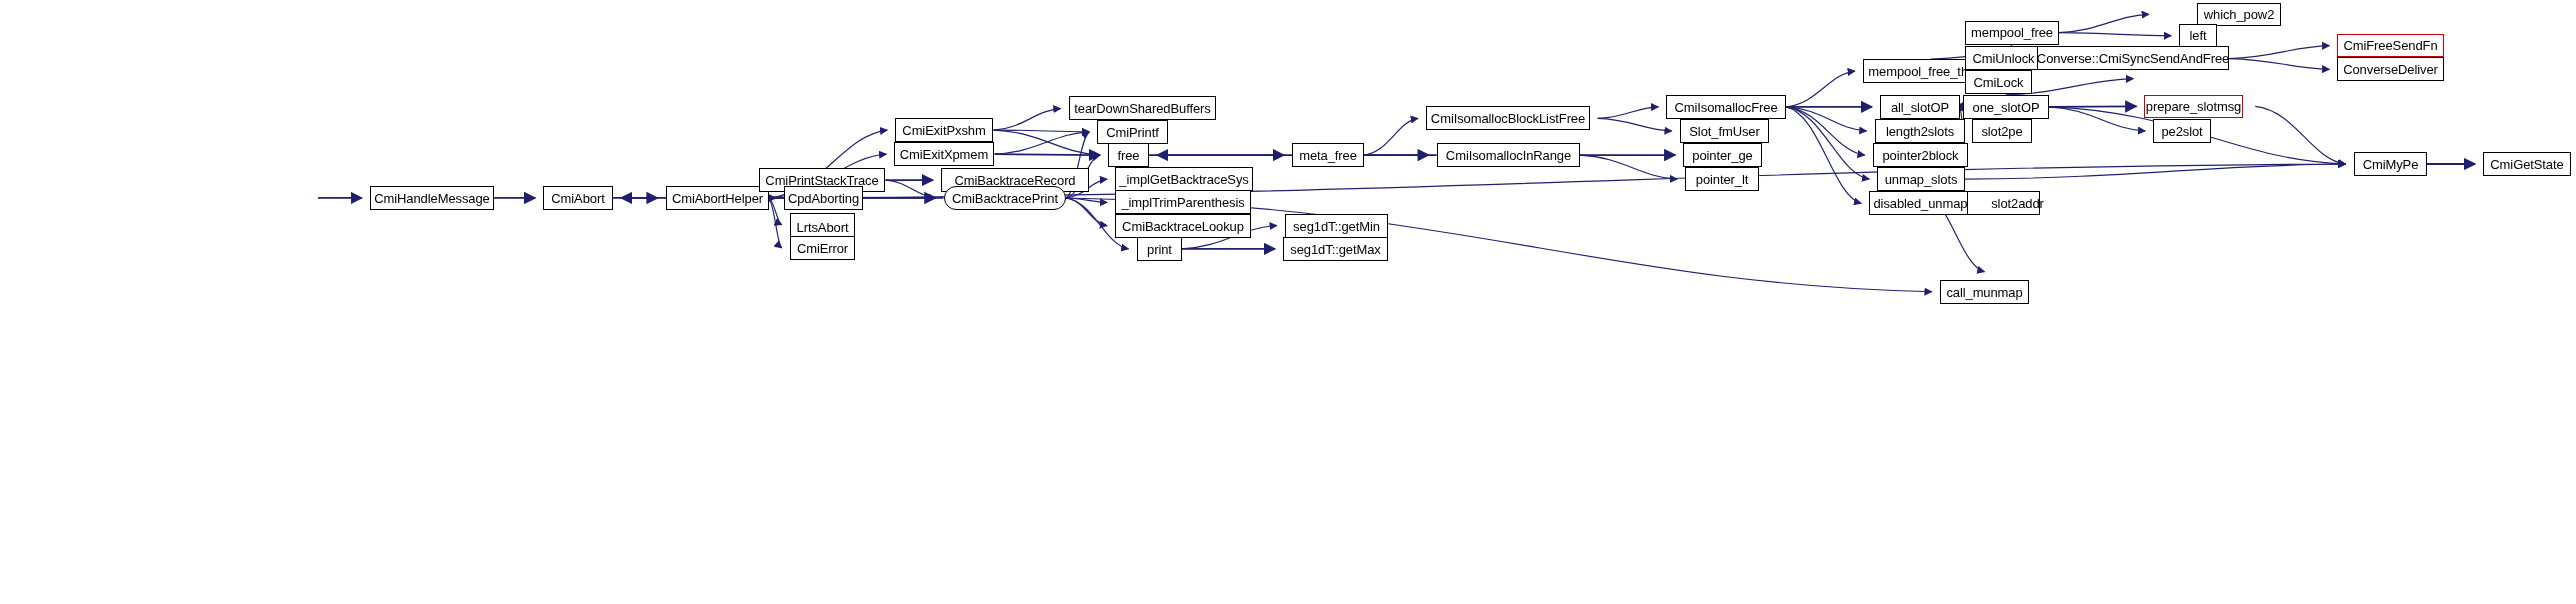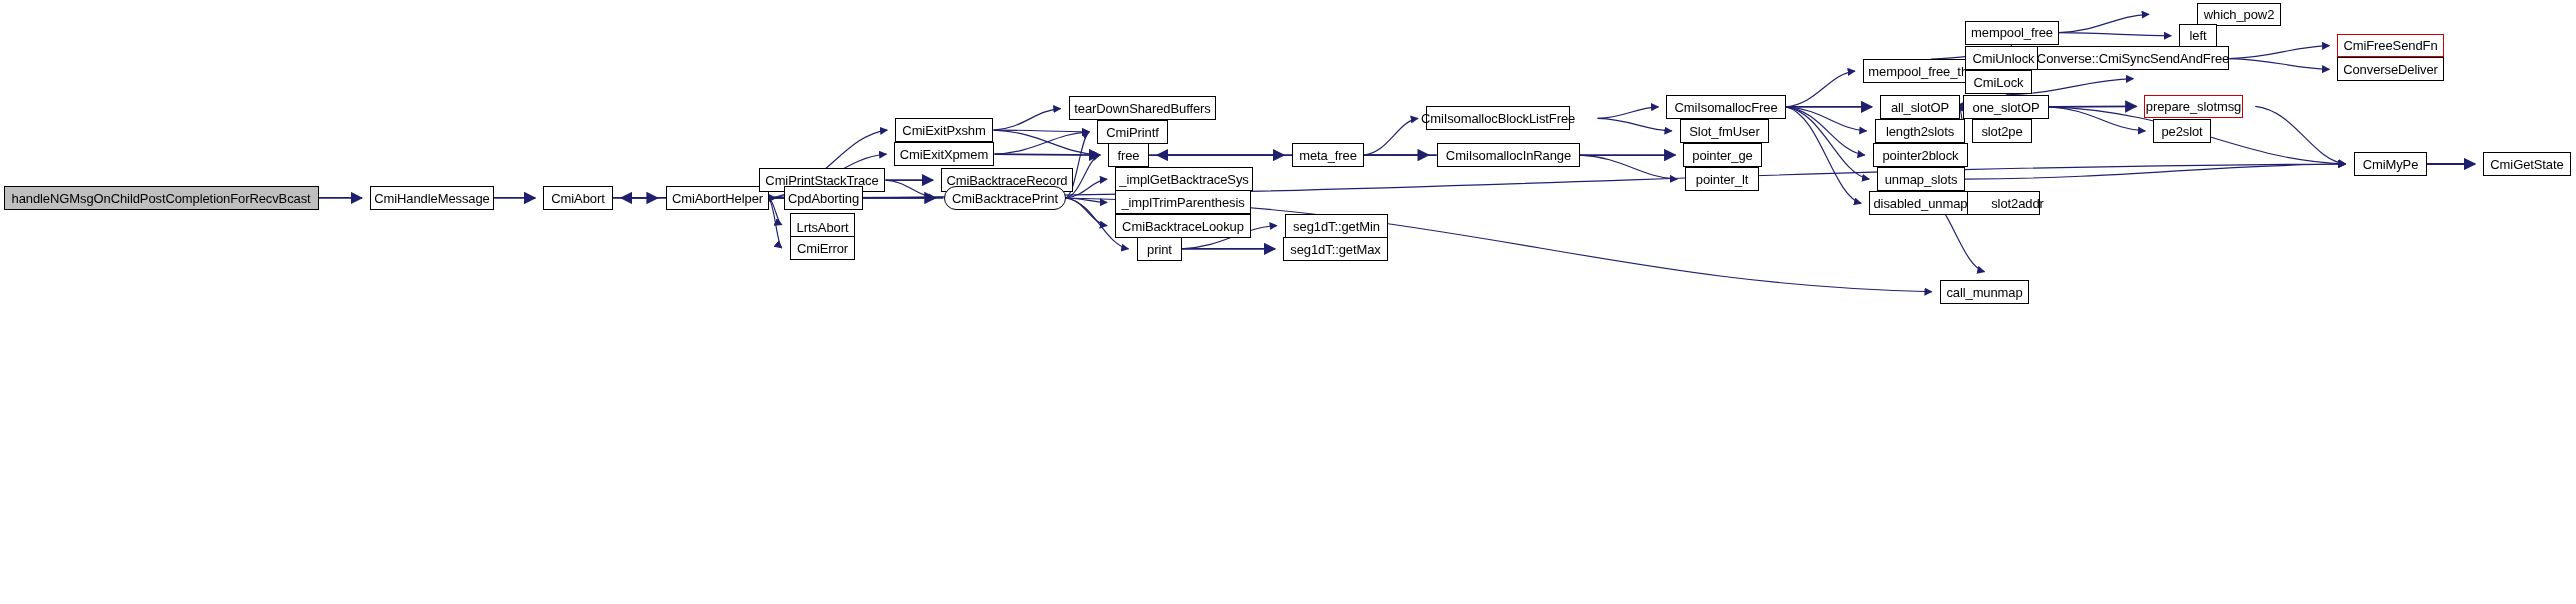--- a/index.html
+++ b/index.html
@@ -102,43 +102,42 @@
         <path d="M 2495 65.5 C 2545.4 66.46, 2564.44 76.54, 2607 77.5" marker-end="url(#arrow)" stroke="#1f1f6e" stroke-width="1.3" fill="none"></path>
         <path d="M 2524 119 C 2569.45 124.16, 2586.62 178.34, 2625 183.5" marker-end="url(#arrow)" stroke="#1f1f6e" stroke-width="1.3" fill="none"></path>
         <path d="M 2199 200.5 C 2195.85 202.66, 2194.66 225.34, 2192 227.5" marker-end="url(#arrow)" stroke="#1f1f6e" stroke-width="1.3" fill="none"></path>
         <path d="M 2199 200.5 C 2390.7 199.14, 2463.12 184.86, 2625 183.5" marker-end="url(#arrow)" stroke="#1f1f6e" stroke-width="1.3" fill="none"></path>
         <path d="M 2150 214 C 2181.95 221.2, 2194.02 296.8, 2221 304" marker-end="url(#arrow)" stroke="#1f1f6e" stroke-width="1.3" fill="none"></path>
         <path d="M 1193 221.5 C 1629.05 229.9, 1793.78 318.1, 2162 326.5" marker-end="url(#arrow)" stroke="#1f1f6e" stroke-width="1.3" fill="none"></path>
         <path d="M 860 221.5 C 1654.25 218.46, 1954.3 186.54, 2625 183.5" marker-end="url(#arrow)" stroke="#1f1f6e" stroke-width="1.3" fill="none"></path>
         <path d="M 2716 183.5 L 2770 183.5" marker-end="url(#arrow)" stroke="#1f1f6e" stroke-width="2" fill="none"></path>
       </g>
   </svg>
-<div class="node root" style="left: 3.6px; top: 186px; width: 315px; height: 24px;">handleNGMsgOnChildPostCompletionForRecvBcast</div>
     <div class="node" style="left: 370px; top: 186px; width: 124px; height: 24px;">CmiHandleMessage</div>
     <div class="node" style="left: 543px; top: 186px; width: 70px; height: 24px;">CmiAbort</div>
     <div class="node" style="left: 666px; top: 186px; width: 103px; height: 24px;">CmiAbortHelper</div>
     <div class="node" style="left: 895px; top: 118px; width: 98px; height: 24px;">CmiExitPxshm</div>
     <div class="node" style="left: 894px; top: 142px; width: 100px; height: 24px;">CmiExitXpmem</div>
     <div class="node" style="left: 759px; top: 168px; width: 126px; height: 24px;">CmiPrintStackTrace</div>
     <div class="node" style="left: 784px; top: 186px; width: 79px; height: 24px;">CpdAborting</div>
     <div class="node" style="left: 790px; top: 213px; width: 65px; height: 28px;">LrtsAbort</div>
     <div class="node" style="left: 790px; top: 236px; width: 65px; height: 24px;">CmiError</div>
     <div class="node" style="left: 1069px; top: 96px; width: 147px; height: 24px;">tearDownSharedBuffers</div>
     <div class="node" style="left: 1097px; top: 120px; width: 71px; height: 24px;">CmiPrintf</div>
     <div class="node" style="left: 1108px; top: 143px; width: 41px; height: 24px;">free</div>
-    <div class="node" style="left: 941px; top: 168px; width: 132px; height: 24px;">CmiBacktraceRecord</div>
+    <div class="node" style="left: 941px; top: 168px; width: 148px; height: 24px;">CmiBacktraceRecord</div>
     <div class="node" style="left: 1115px; top: 167px; width: 138px; height: 24px;">_implGetBacktraceSys</div>
     <div class="node" style="left: 944px; top: 186px; width: 122px; height: 24px; border-radius: 12px;">CmiBacktracePrint</div>
     <div class="node" style="left: 1115px; top: 190px; width: 136px; height: 24px;">_implTrimParenthesis</div>
     <div class="node" style="left: 1115px; top: 214px; width: 136px; height: 24px;">CmiBacktraceLookup</div>
     <div class="node" style="left: 1137px; top: 237px; width: 45px; height: 24px;">print</div>
     <div class="node" style="left: 1285px; top: 214px; width: 103px; height: 24px;">seg1dT::getMin</div>
     <div class="node" style="left: 1283px; top: 237px; width: 105px; height: 24px;">seg1dT::getMax</div>
     <div class="node" style="left: 1292px; top: 143px; width: 72px; height: 24px;">meta_free</div>
-    <div class="node" style="left: 1426px; top: 106px; width: 144px; height: 24px;">CmiIsomallocBlockListFree</div>
+    <div class="node" style="left: 1426px; top: 106px; width: 164px; height: 24px;">CmiIsomallocBlockListFree</div>
     <div class="node" style="left: 1437px; top: 143px; width: 143px; height: 24px;">CmiIsomallocInRange</div>
     <div class="node" style="left: 1666px; top: 95px; width: 120px; height: 24px;">CmiIsomallocFree</div>
     <div class="node" style="left: 1680px; top: 119px; width: 89px; height: 24px;">Slot_fmUser</div>
     <div class="node" style="left: 1683px; top: 143px; width: 79px; height: 24px;">pointer_ge</div>
     <div class="node" style="left: 1685px; top: 167px; width: 74px; height: 24px;">pointer_lt</div>
     <div class="node" style="left: 1880px; top: 95px; width: 80px; height: 24px;">all_slotOP</div>
     <div class="node" style="left: 1875px; top: 119px; width: 90px; height: 24px;">length2slots</div>
     <div class="node" style="left: 1873px; top: 143px; width: 95px; height: 24px;">pointer2block</div>
     <div class="node" style="left: 1877px; top: 167px; width: 88px; height: 24px;">unmap_slots</div>
     <div class="node" style="left: 1869px; top: 191px; width: 103px; height: 24px;">disabled_unmap</div>

